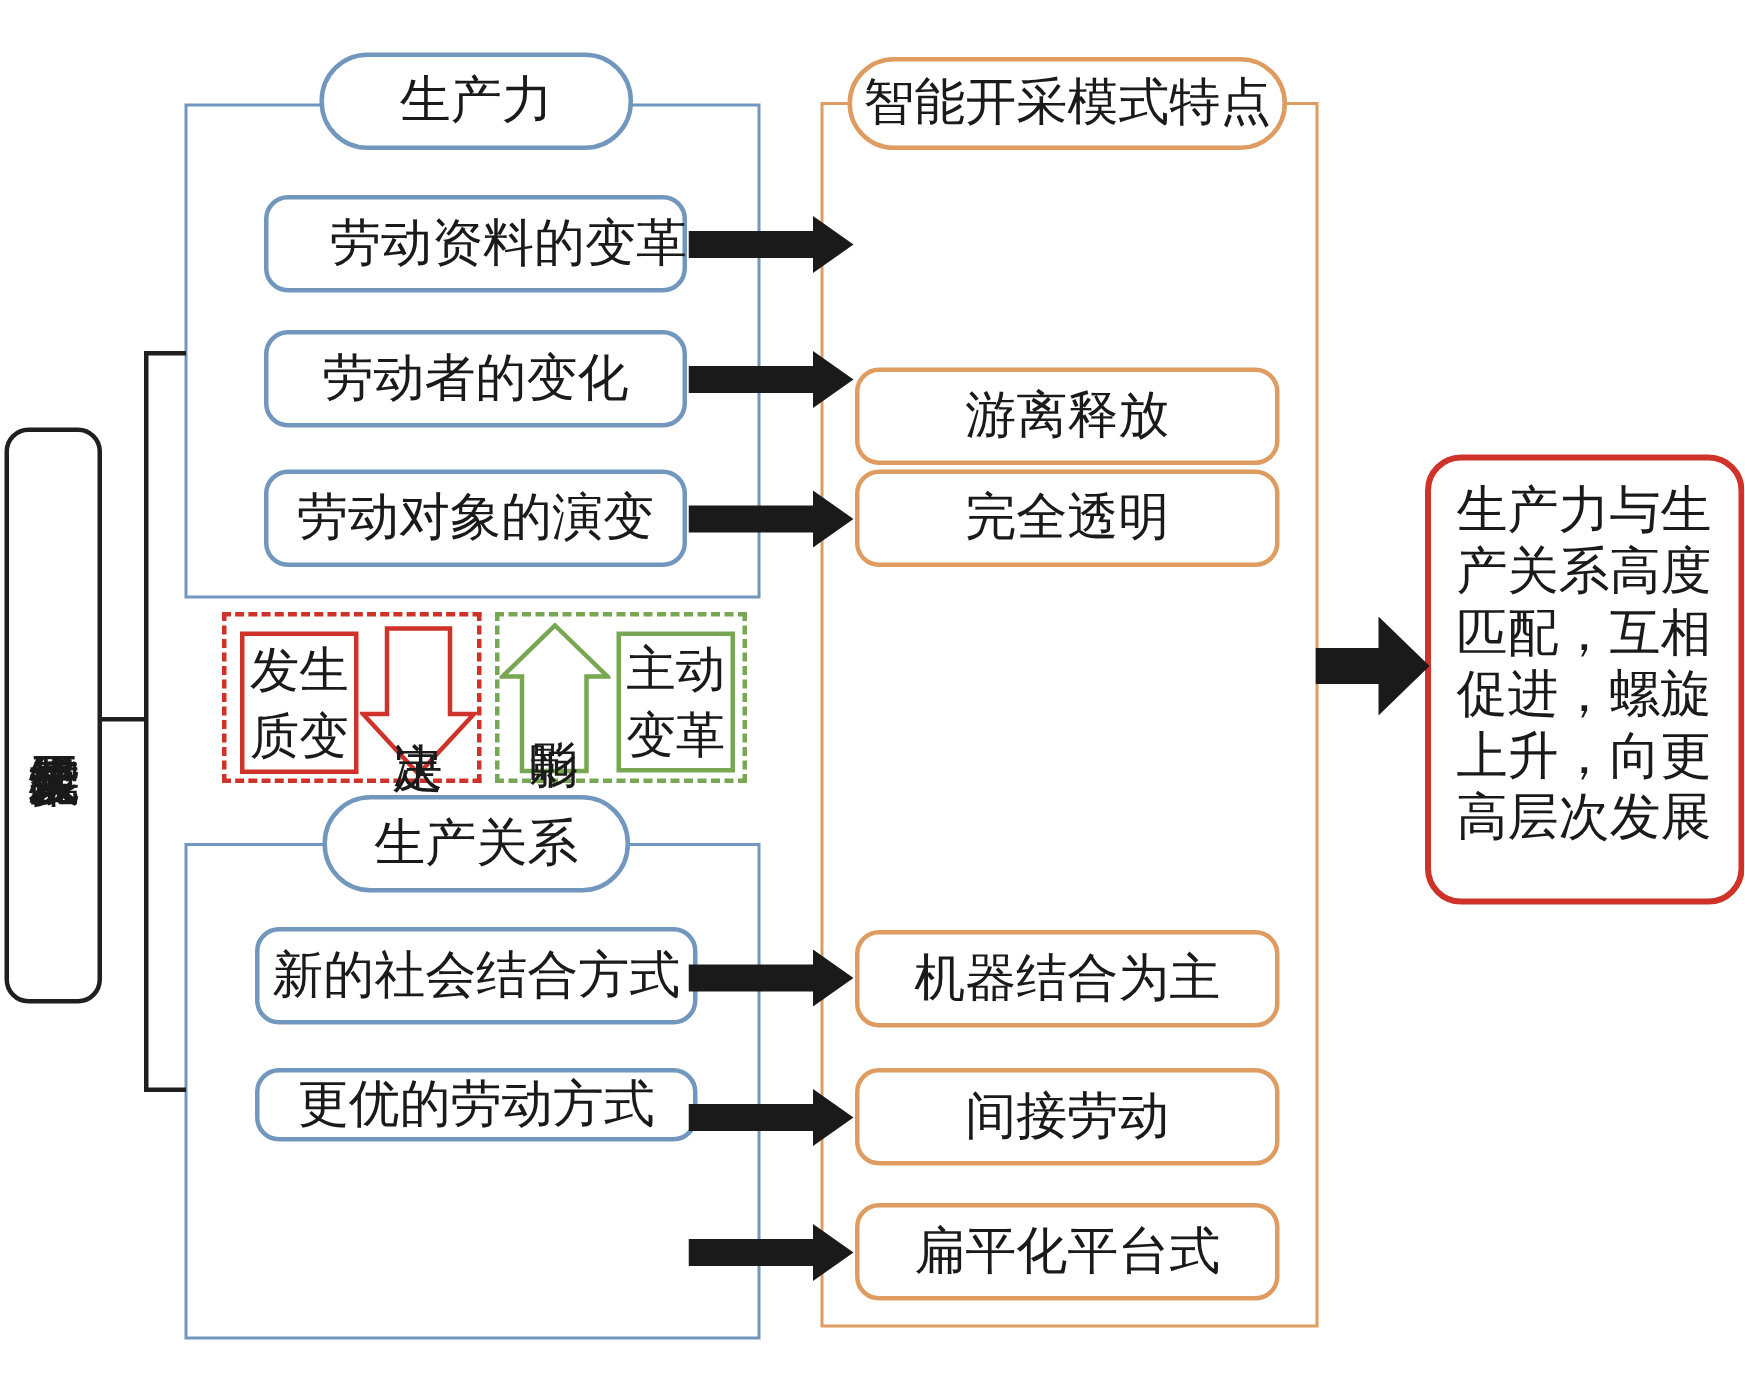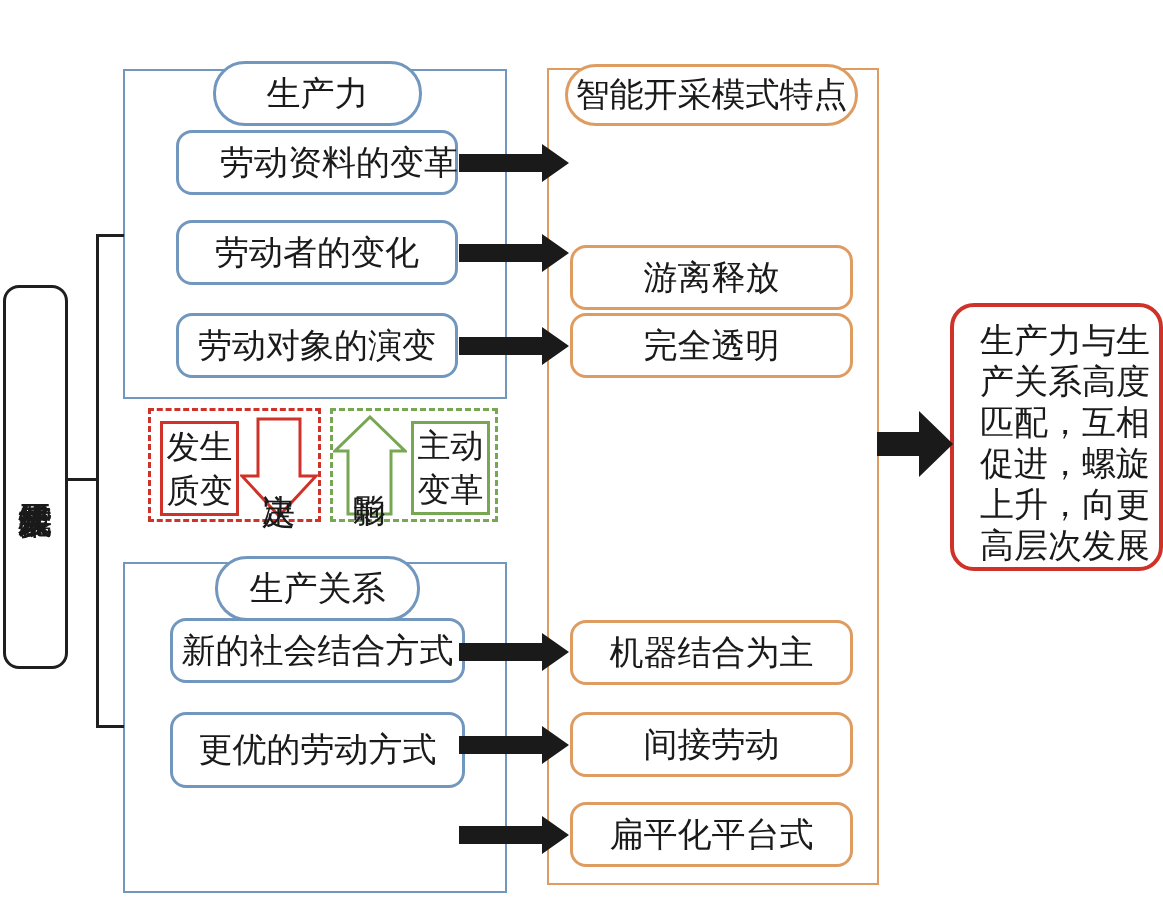--- a/index.html
+++ b/index.html
@@ -13,21 +13,21 @@
   .container{position:absolute;box-sizing:border-box;background:transparent;border:2px solid;}
   .blue-c{border-color:var(--blue);}
   .orange-c{border-color:var(--orange);}
   .box{
     position:absolute;box-sizing:border-box;background:#fff;border:3px solid;
     display:flex;align-items:center;justify-content:center;
     font-size:34px;line-height:1.15;text-align:center;white-space:nowrap;
   }
   .blue-b{border-color:var(--blue);border-radius:16px;}
   .orange-b{border-color:var(--orange);border-radius:16px;}
-  .titlebox{border-radius:32px;z-index:3;margin-top:26px;}
+  .titlebox{border-radius:32px;z-index:3;}
   .itembox{z-index:2;}
   .root-box{
     position:absolute;left:3px;top:285px;width:65px;height:384px;box-sizing:border-box;
     background:#fff;border:3px solid #1f1f1f;border-radius:16px;
     display:flex;align-items:center;justify-content:center;
     font-size:34px;z-index:2;
     writing-mode:vertical-rl;text-orientation:upright;
   }
   .hline,.vline{position:absolute;background:#1f1f1f;z-index:1;}
   .hline{height:3px;}
@@ -41,23 +41,23 @@
     font-size:33px;line-height:1.32;text-align:center;z-index:3;
   }
   .red-b{border-color:var(--red);}
   .green-b{border-color:var(--green);}
   .arrow{position:absolute;z-index:2;}
   .overlay{
     position:absolute;z-index:4;display:flex;align-items:center;justify-content:center;
     writing-mode:vertical-rl;text-orientation:upright;font-size:33px;line-height:1;
   }
   .outcome{
-    position:absolute;left:950px;top:303px;width:213px;height:268px;box-sizing:border-box;
+    position:absolute;left:950px;top:303px;width:213px;height:300px;box-sizing:border-box;
     background:#fff;border:4px solid var(--red);border-radius:24px;
-    padding:13px 0 0 17px;font-size:34px;line-height:41px;text-align:center;z-index:2;
+    padding:13px 0 0 17px;font-size:34px;line-height:41px;text-align:left;z-index:2;
   }
 </style>
 </head>
 <body>
 
 <div id="canvas">
 
   <div class="root-box">煤炭智能开采模式</div>
 
   <div class="hline" style="left:67px;top:478px;width:31px;"></div>
@@ -67,21 +67,21 @@
 
   <div class="container blue-c" style="left:123px;top:69px;width:384px;height:330px;"></div>
   <div class="box blue-b titlebox" style="left:213px;top:35px;width:209px;height:65px;">生产力</div>
   <div class="box blue-b itembox" style="left:176px;top:130px;width:282px;height:65px;padding-left:44px;">劳动资料的变革</div>
   <div class="box blue-b itembox" style="left:176px;top:220px;width:282px;height:65px;">劳动者的变化</div>
   <div class="box blue-b itembox" style="left:176px;top:313px;width:282px;height:65px;">劳动对象的演变</div>
 
   <div class="container blue-c" style="left:123px;top:562px;width:384px;height:331px;"></div>
   <div class="box blue-b titlebox" style="left:215px;top:530px;width:205px;height:65px;">生产关系</div>
   <div class="box blue-b itembox" style="left:170px;top:618px;width:295px;height:65px;">新的社会结合方式</div>
-  <div class="box blue-b itembox" style="left:170px;top:712px;width:295px;height:76px;">更优的劳动方式</div>
+  <div class="box blue-b itembox" style="left:170px;top:712px;width:295px;height:49px;">更优的劳动方式</div>
 
   <div class="container orange-c" style="left:547px;top:68px;width:332px;height:817px;"></div>
   <div class="box orange-b titlebox" style="left:565px;top:38px;width:293px;height:62px;">智能开采模式特点</div>
   <div class="box orange-b itembox" style="left:570px;top:222px;width:283px;height:65px;margin-top:23px;">游离释放</div>
   <div class="box orange-b itembox" style="left:570px;top:313px;width:283px;height:65px;">完全透明</div>
   <div class="box orange-b itembox" style="left:570px;top:620px;width:283px;height:65px;">机器结合为主</div>
   <div class="box orange-b itembox" style="left:570px;top:712px;width:283px;height:65px;">间接劳动</div>
   <div class="box orange-b itembox" style="left:570px;top:802px;width:283px;height:65px;">扁平化平台式</div>
 
   <svg class="arrow" style="left:459px;top:144px;" width="110" height="38" viewBox="0 0 110 38">

